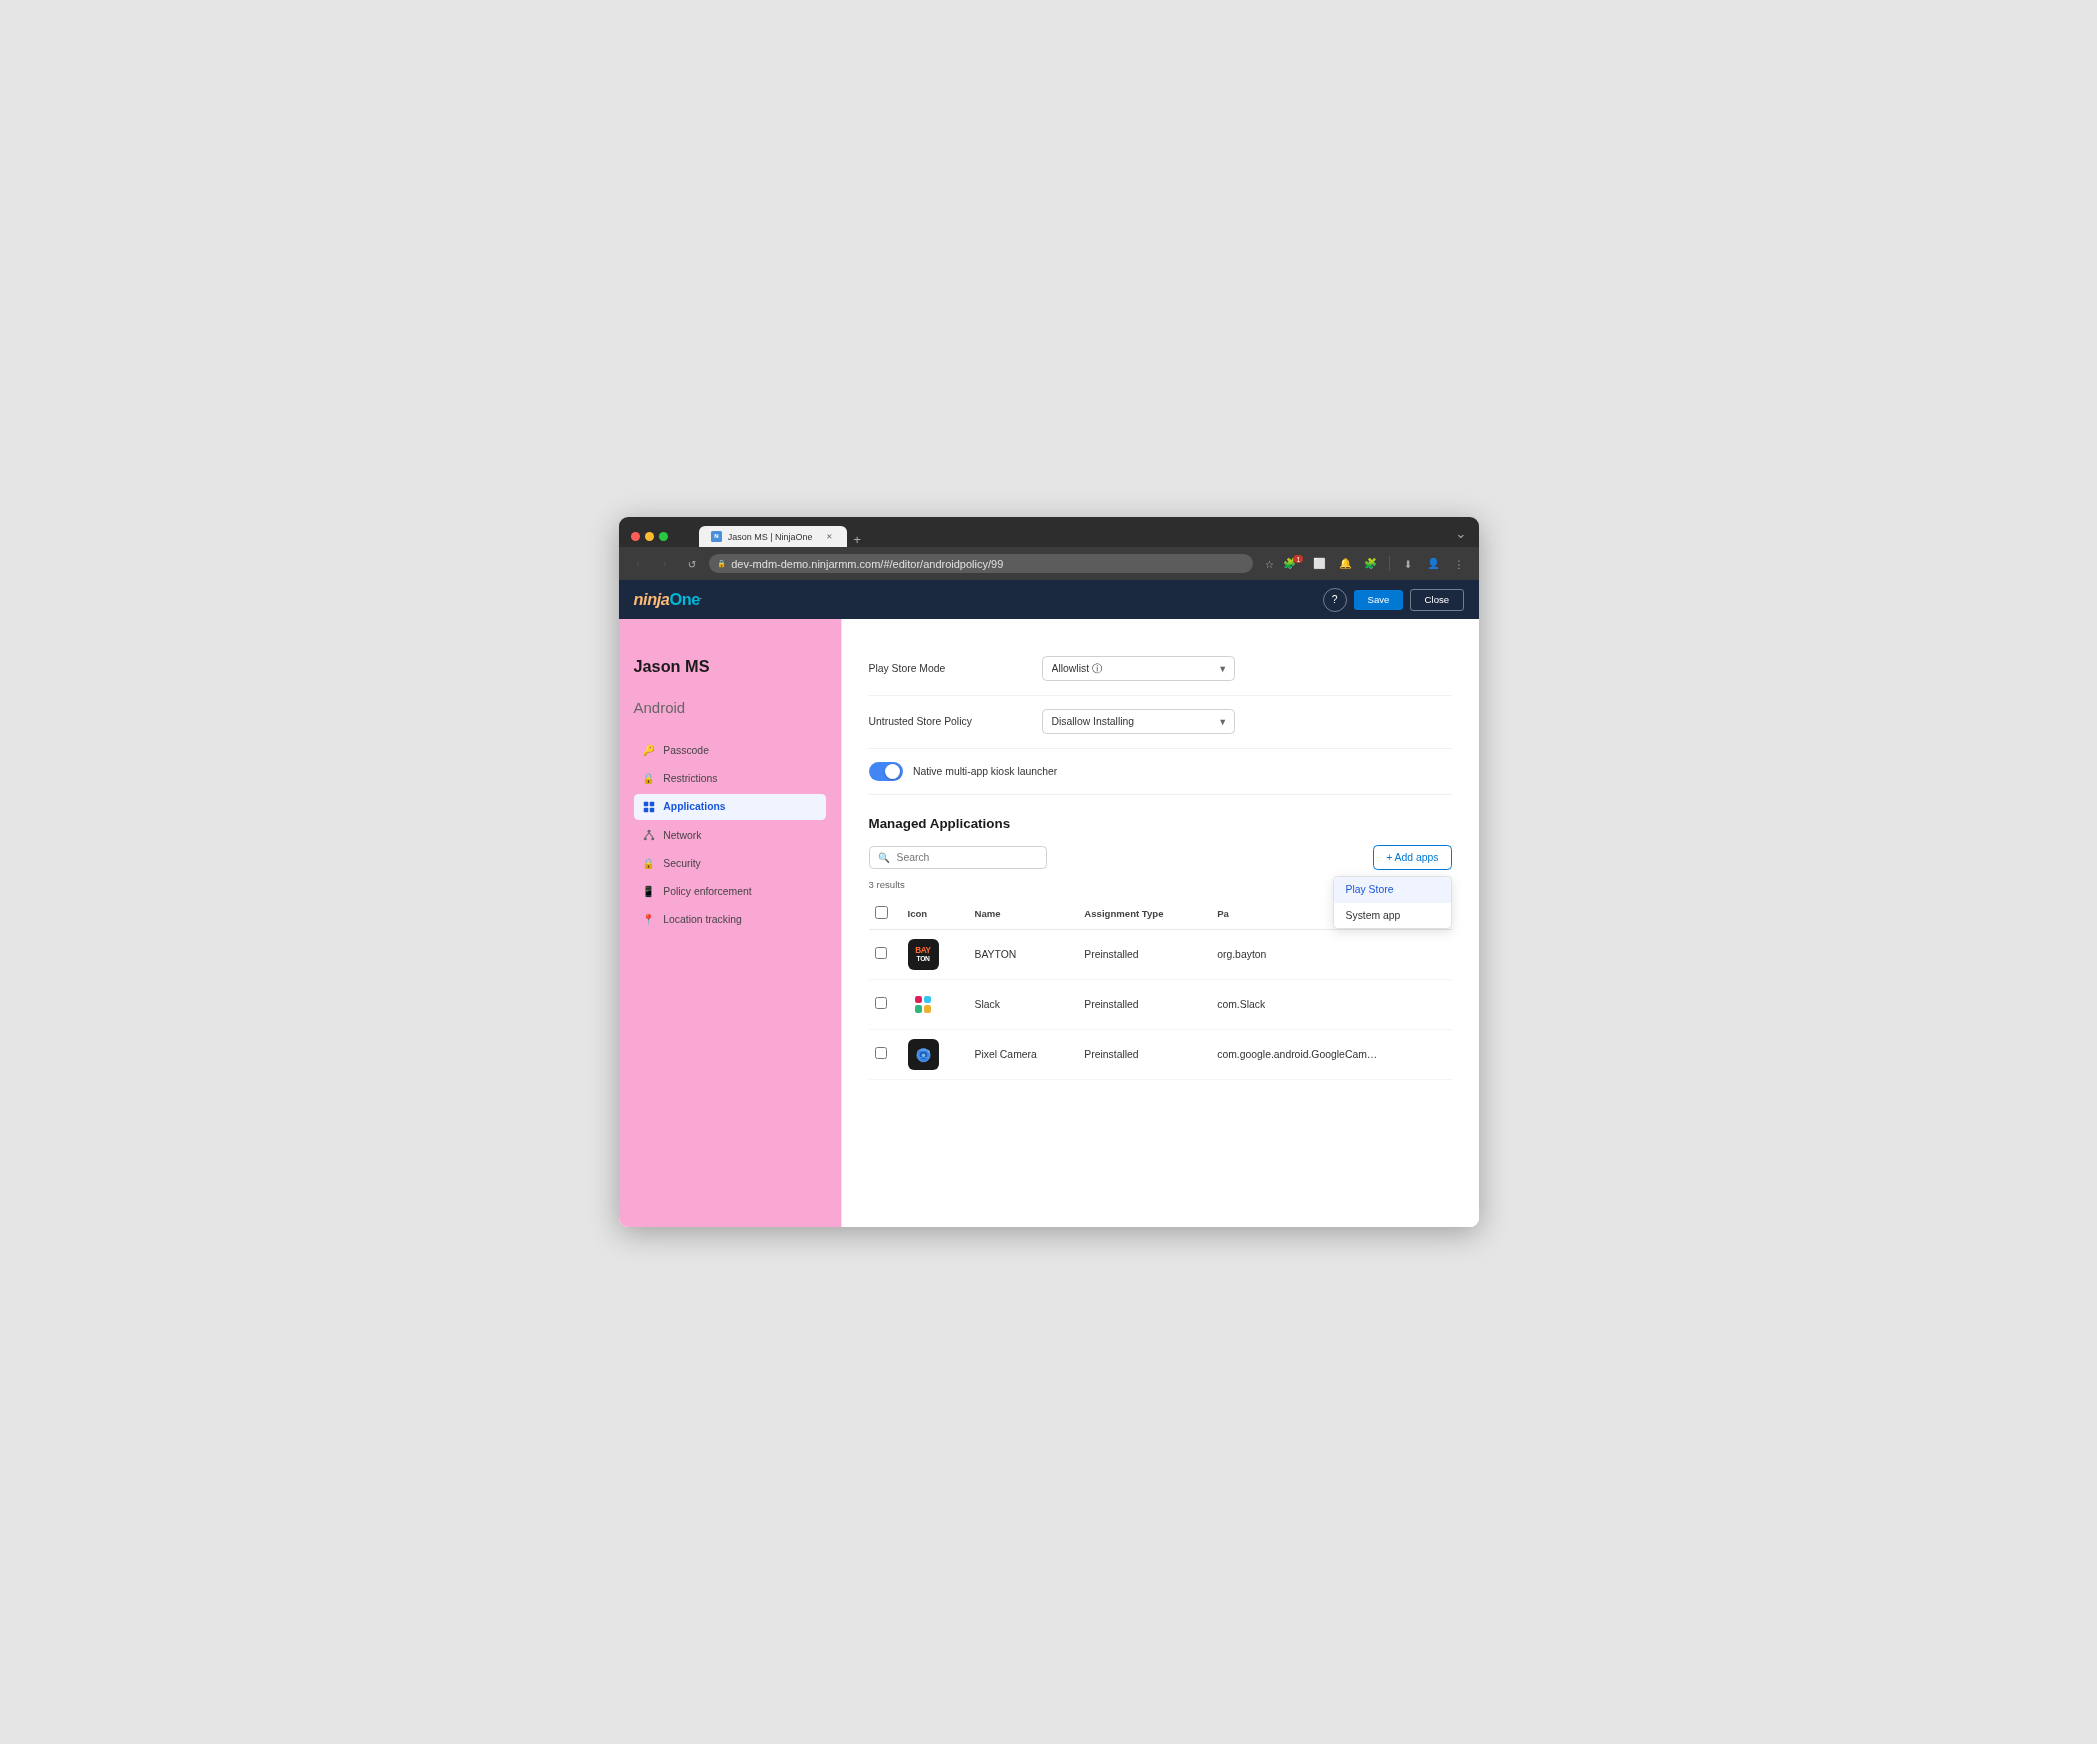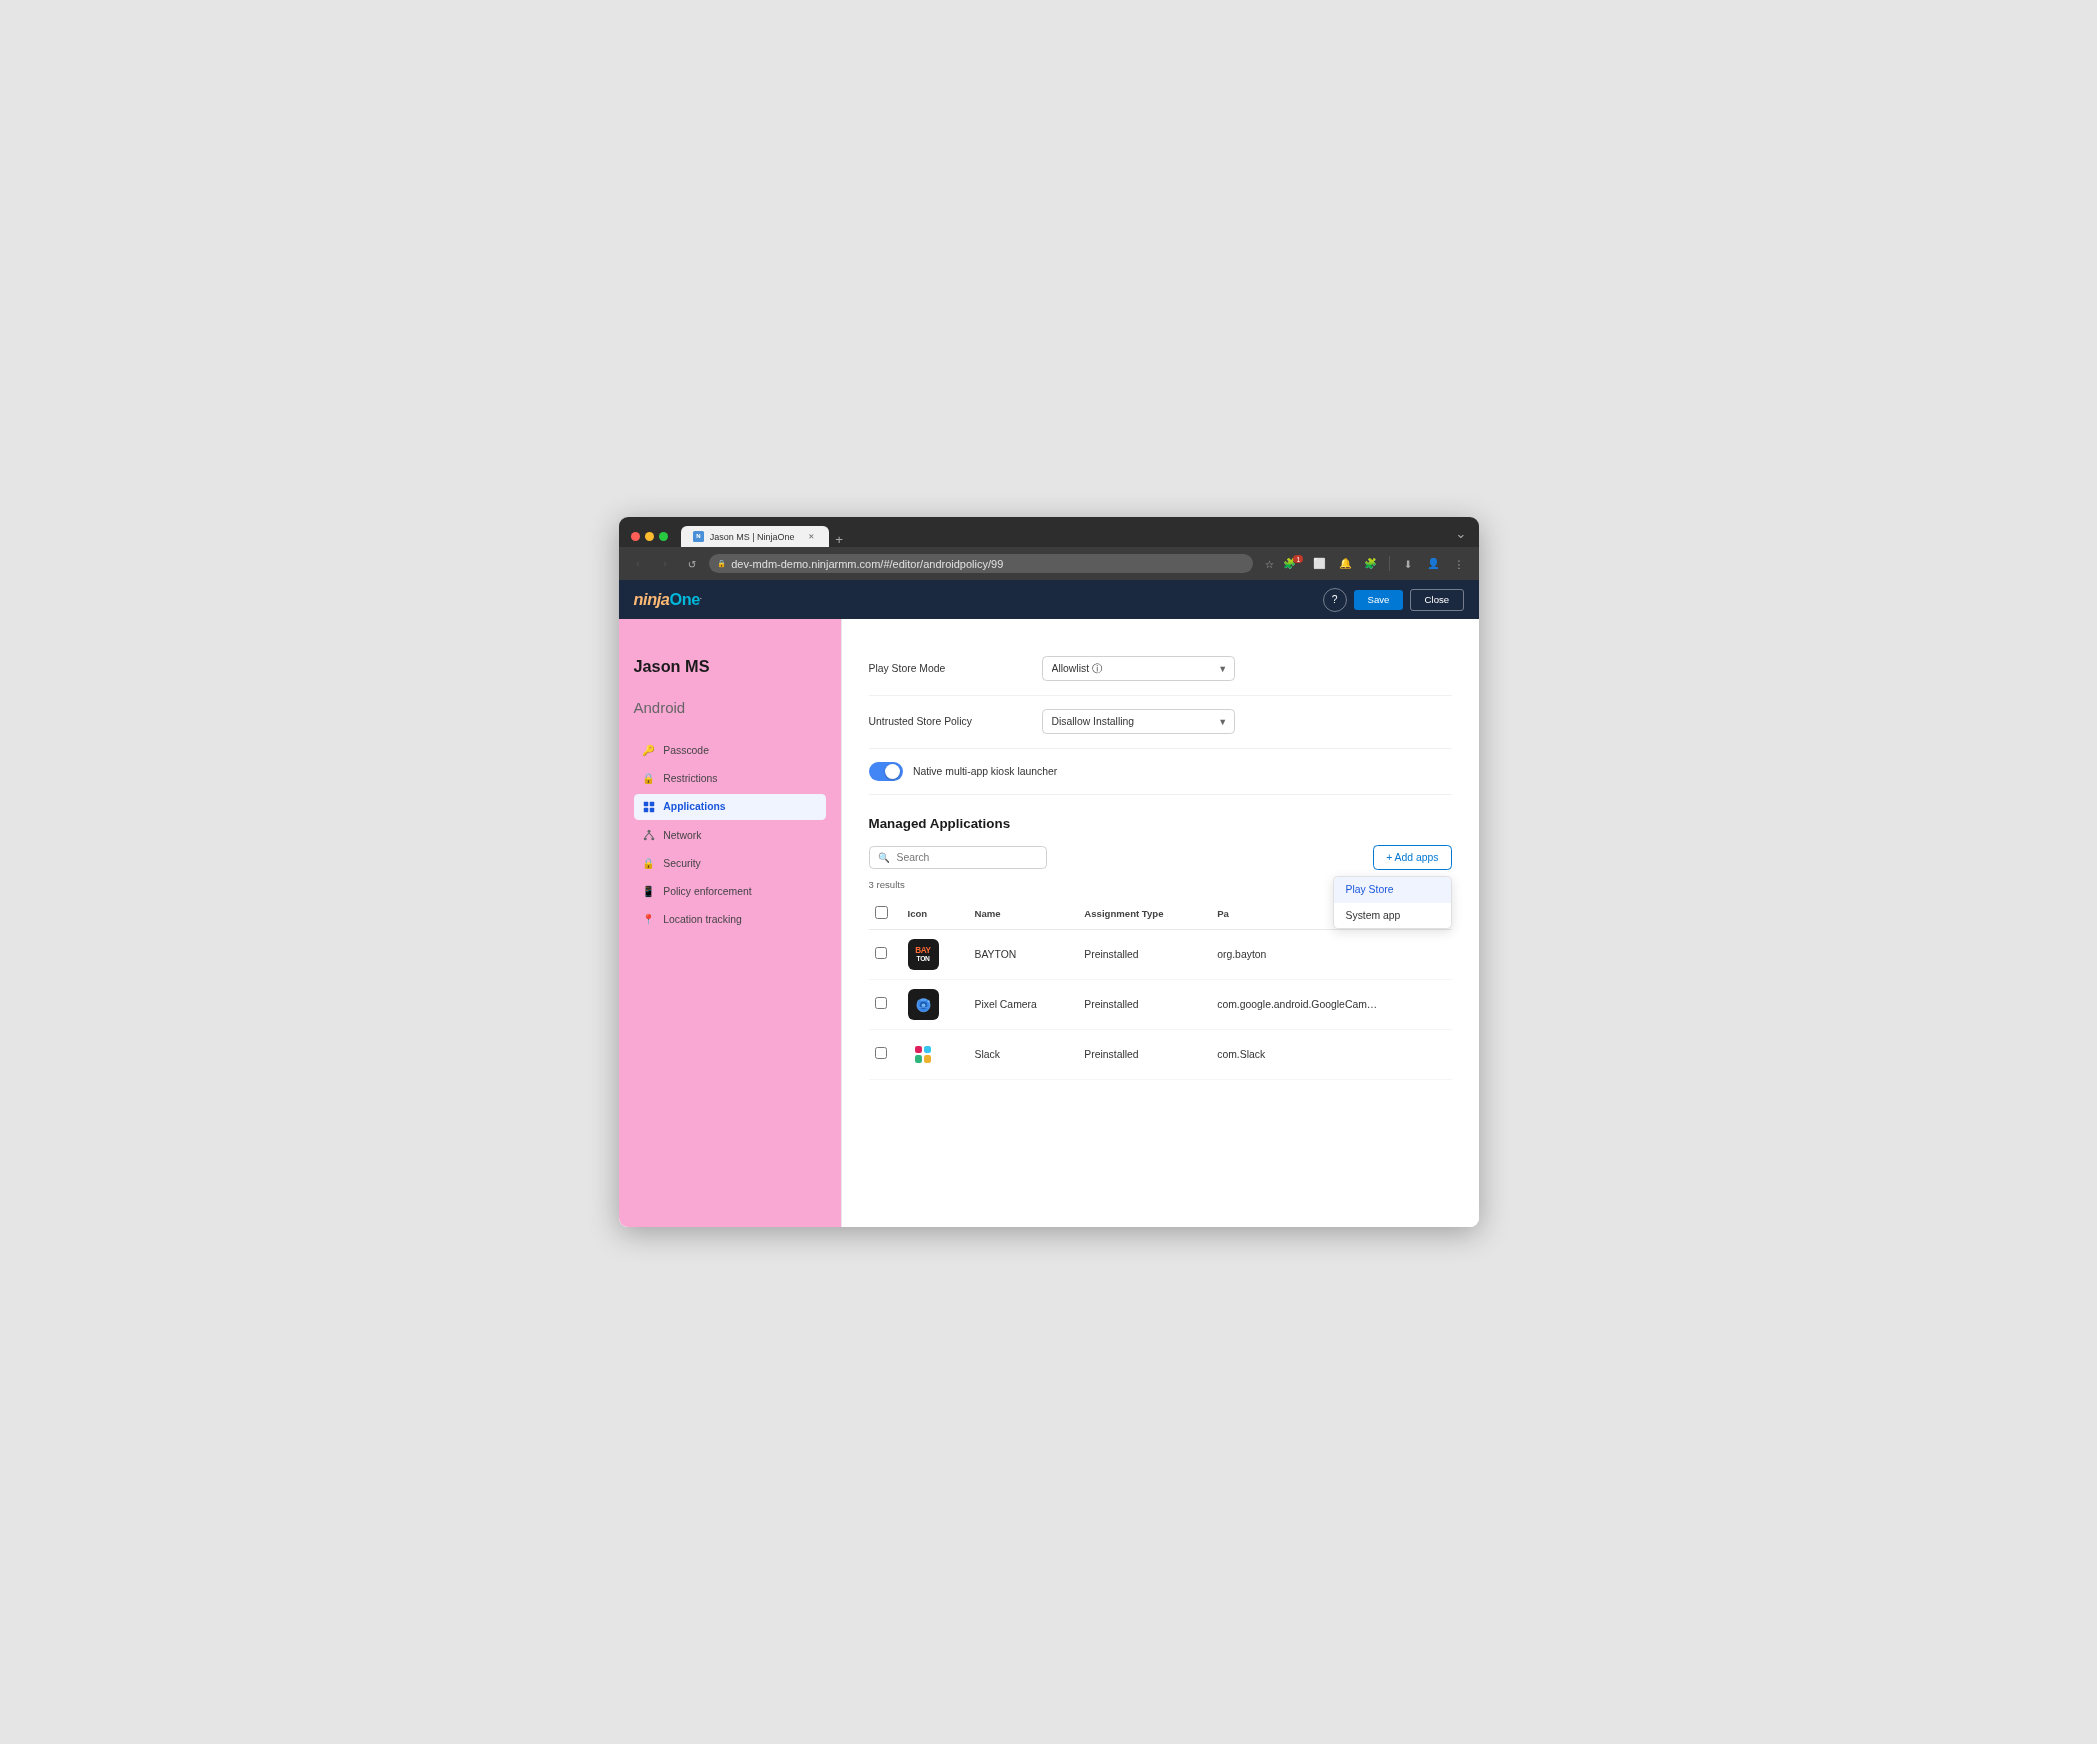--- a/index.html
+++ b/index.html
@@ -26,21 +26,21 @@
       background: #2d2d2d;
       padding: 9px 12px 0;
       display: flex;
       flex-direction: column;
       gap: 6px;
     }
 
     .browser-controls {
       display: flex;
       align-items: center;
-      gap: 4px;
+      gap: 22px;
     }
 
     .traffic-lights {
       display: flex;
       gap: 4.5px;
       align-items: center;
     }
 
     .traffic-light {
       width: 9.6px;
@@ -779,54 +779,54 @@
               <td>BAYTON</td>
               <td>Preinstalled</td>
               <td>org.bayton</td>
             </tr>
 
             <tr>
               <td class="checkbox-cell">
                 <input type="checkbox" style="">
               </td>
               <td>
+                <div class="icon-slack">
+                  <div class="slack-grid">
+                    <div class="slack-dot" style="background:#e01e5a;"></div>
+                    <div class="slack-dot" style="background:#36c5f0;"></div>
+                    <div class="slack-dot" style="background:#2eb67d;"></div>
+                    <div class="slack-dot" style="background:#ecb22e;"></div>
+                  </div>
+                </div>
+              </td>
+              <td>Slack</td>
+              <td>Preinstalled</td>
+              <td>com.Slack</td>
+            </tr>
+
+            <tr>
+              <td class="checkbox-cell">
+                <input type="checkbox" style="">
+              </td>
+              <td>
                 <div class="icon-camera">
                   <svg width="19" height="19" viewBox="0 0 26 26" fill="none">
                     <circle cx="13" cy="14" r="9" fill="#3a86e8" stroke="#5a9ff0" stroke-width="1"></circle>
                     <circle cx="13" cy="14" r="5" fill="#1a5fb4"></circle>
                     <circle cx="13" cy="14" r="2.5" fill="#7ab8f5"></circle>
                     <rect x="5" y="7" width="16" height="10" rx="2" fill="none" stroke="#5a9ff0" stroke-width="1"></rect>
                     <rect x="9" y="5" width="8" height="3" rx="1" fill="#5a9ff0"></rect>
                     <circle cx="20" cy="9" r="1.5" fill="#7ab8f5"></circle>
                   </svg>
                 </div>
               </td>
               <td>Pixel Camera</td>
               <td>Preinstalled</td>
               <td>com.google.android.GoogleCam…</td>
             </tr>
-
-            <tr>
-              <td class="checkbox-cell">
-                <input type="checkbox" style="">
-              </td>
-              <td>
-                <div class="icon-slack">
-                  <div class="slack-grid">
-                    <div class="slack-dot" style="background:#e01e5a;"></div>
-                    <div class="slack-dot" style="background:#36c5f0;"></div>
-                    <div class="slack-dot" style="background:#2eb67d;"></div>
-                    <div class="slack-dot" style="background:#ecb22e;"></div>
-                  </div>
-                </div>
-              </td>
-              <td>Slack</td>
-              <td>Preinstalled</td>
-              <td>com.Slack</td>
-            </tr>
           </tbody>
         </table>
 
       </div>
     </div>
   </div>
 </div>
 
 
 </body></html>

